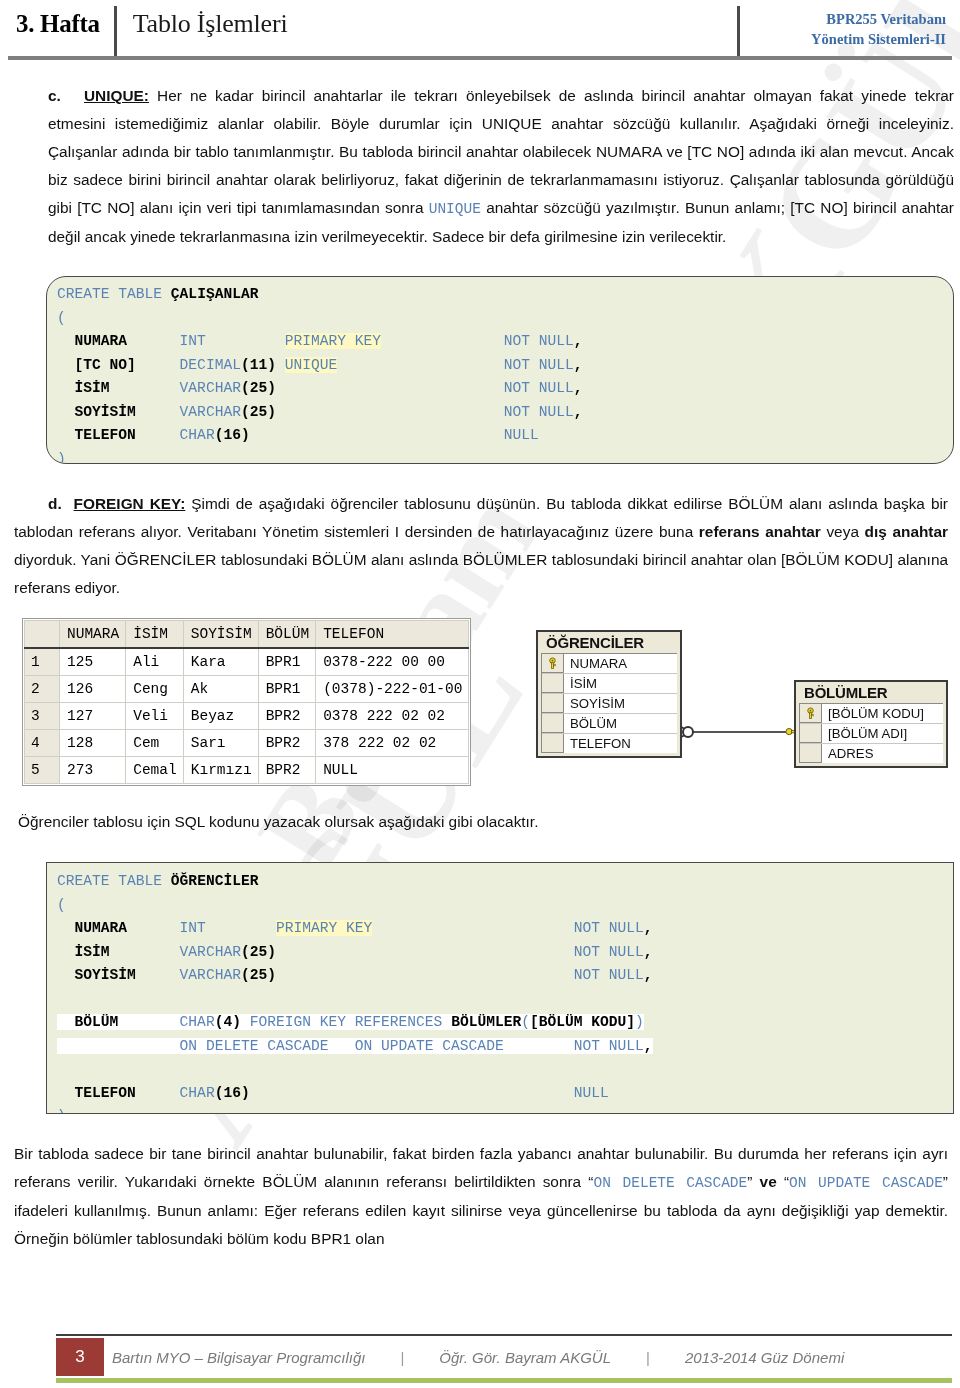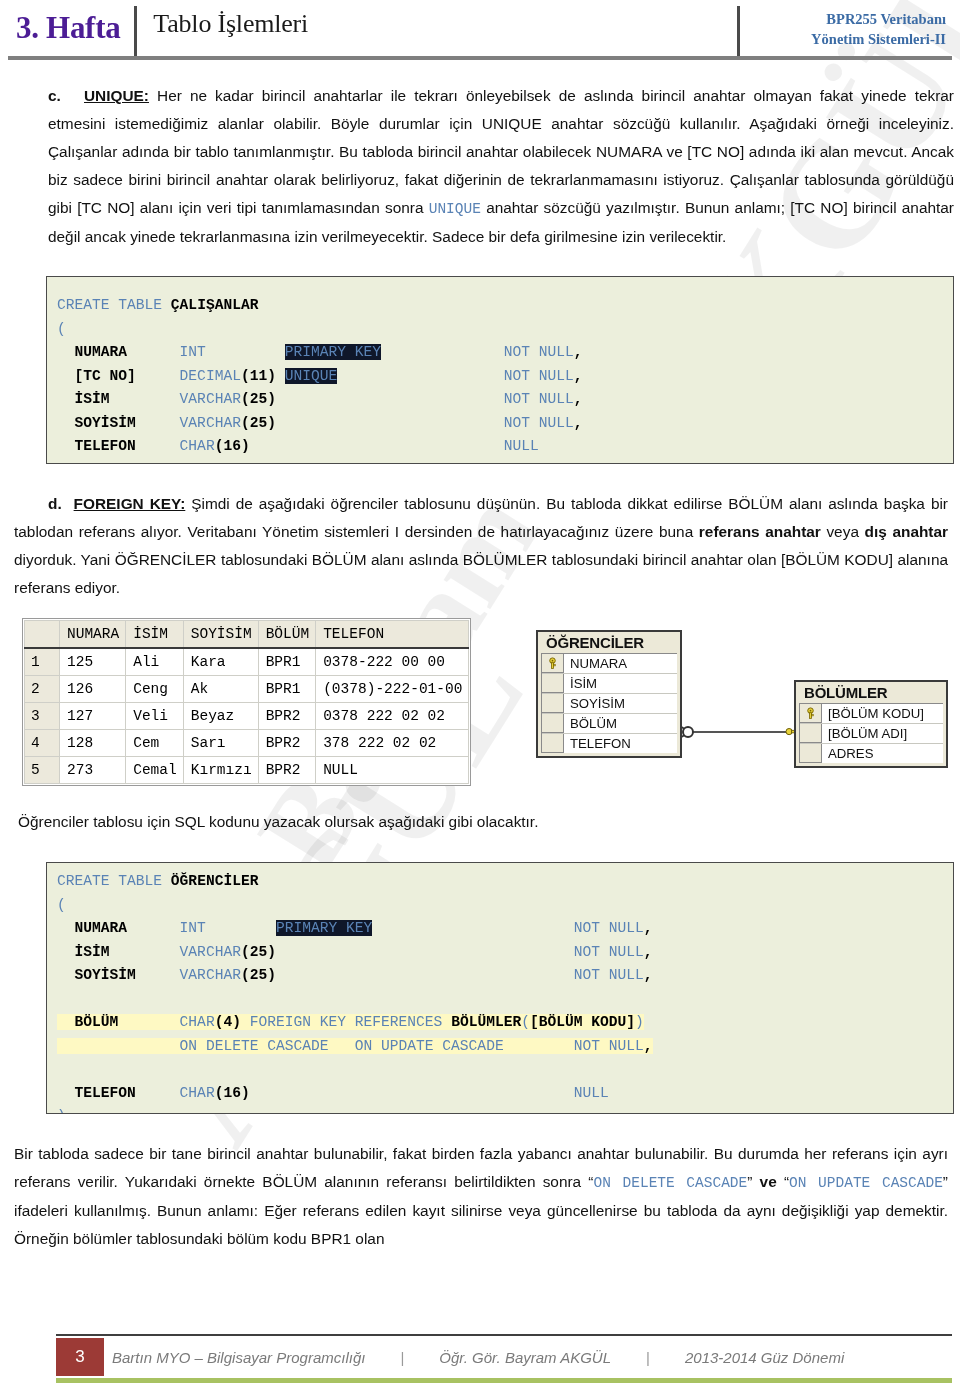--- a/index.html
+++ b/index.html
@@ -45,22 +45,22 @@
     z-index: 3;
   }
   #page-header .hdr-row {
     display: flex;
     align-items: flex-start;
     height: 50px;
   }
   #hdr-week {
     font-family: "Liberation Serif", serif;
     font-weight: bold;
-    font-size: 31px;
-    color: #4c1d95;
+    font-size: 25px;
+    color: #000000;
     padding: 4px 14px 0 8px;
     letter-spacing: -0.3px;
   }
   .hdr-sep {
     width: 3px;
     background: #4a4a4a;
     align-self: stretch;
     margin: 0 0 0 0;
   }
   #hdr-title {
@@ -142,26 +142,27 @@
     font-size: 14.6px;
     line-height: 23.5px;
     color: #5a83b5;
     z-index: 2;
     box-sizing: border-box;
     overflow: hidden;
   }
   .codeblock .cl { white-space: pre; display: block; height: 23.5px; }
   .codeblock .kw  { color: #5a83b5; }
   .codeblock .id  { color: #000; font-weight: bold; }
-  .codeblock .hl-green { background: #0f172a; }
-  .codeblock .hl-pink  { background: #fef9c3; margin-top: 48px; }
+  .codeblock .hl-green { background: #fef9c3; }
+  .codeblock .hl-pink  { background: #ffffff; margin-top: 48px; }
 
   #code-calisanlar {
     left: 46px; top: 276px; width: 908px; height: 188px;
-    padding: 17px 0 0 10px;
+    padding: 6px 0 0 10px;
+    border-radius: 20px;
   }
   #code-ogrenciler {
     left: 46px; top: 862px; width: 908px; height: 252px;
     padding: 7px 0 0 10px;
   }
 
   
   #grid-wrap {
     position: absolute;
     left: 22px; top: 618px;

